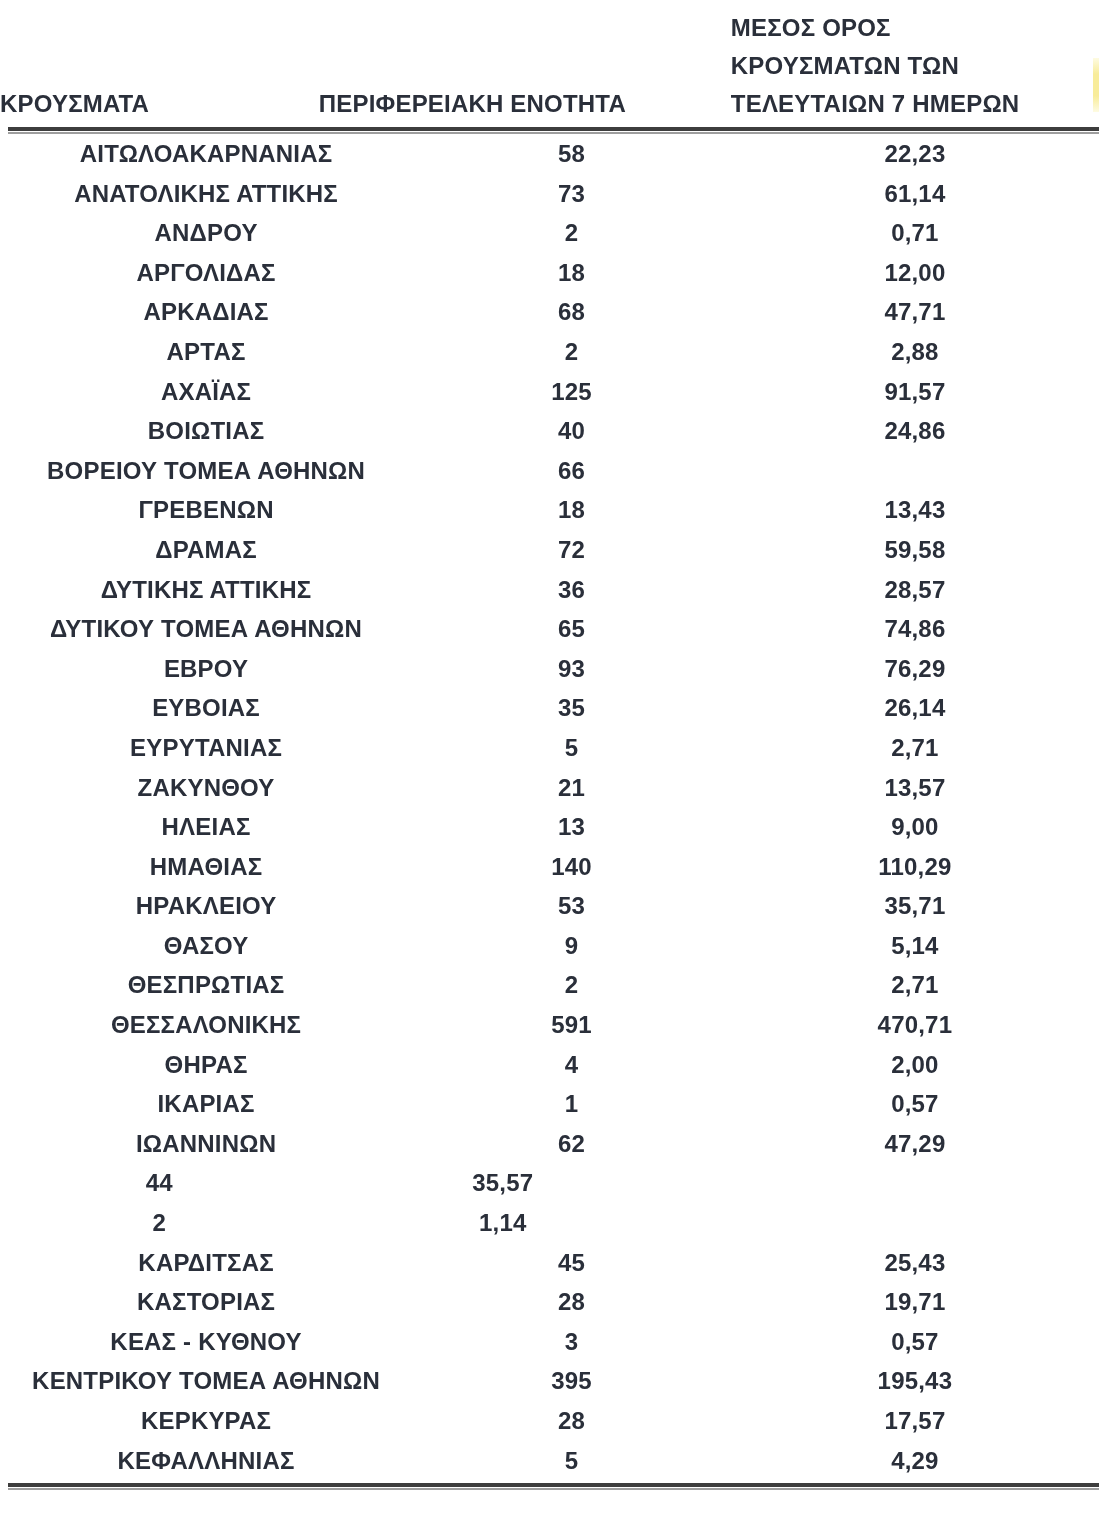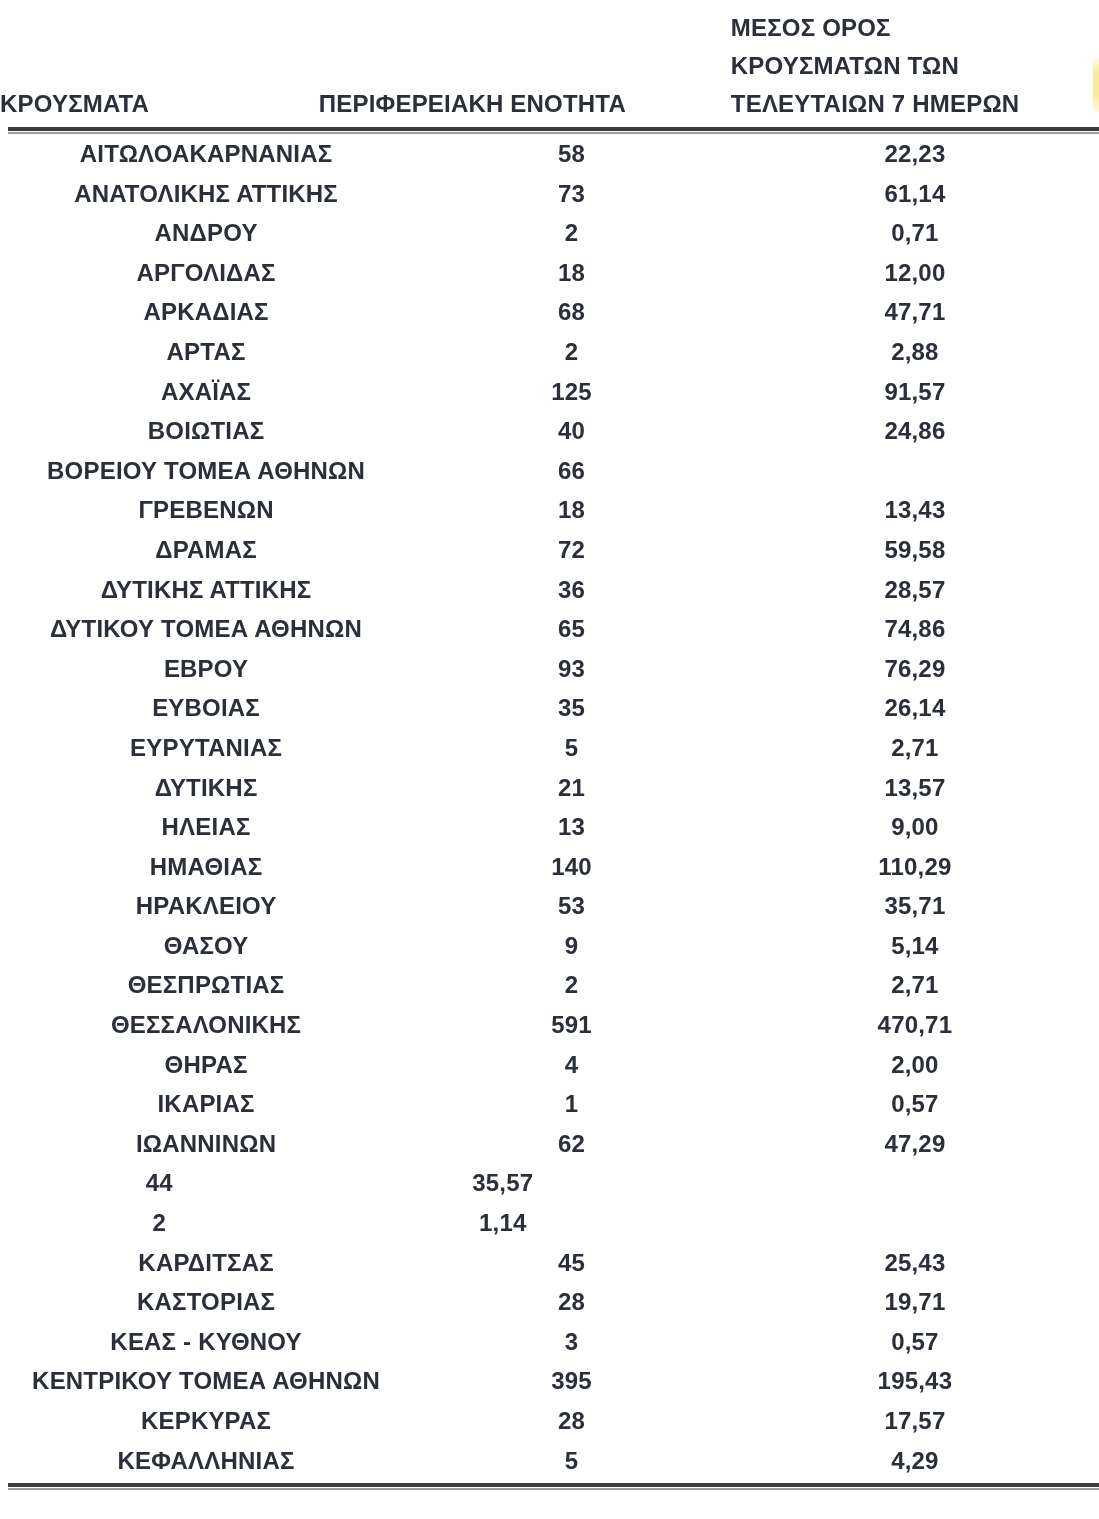--- a/index.html
+++ b/index.html
@@ -173,21 +173,21 @@
           <div class="td col-region">ΕΥΒΟΙΑΣ</div>
           <div class="td col-cases">35</div>
           <div class="td col-avg">26,14</div>
         </div>
         <div class="tr">
           <div class="td col-region">ΕΥΡΥΤΑΝΙΑΣ</div>
           <div class="td col-cases">5</div>
           <div class="td col-avg">2,71</div>
         </div>
         <div class="tr">
-          <div class="td col-region">ΔΥΤΙΚΗΣ</div>
+          <div class="td col-region">ΖΑΚΥΝΘΟΥ</div>
           <div class="td col-cases">21</div>
           <div class="td col-avg">13,57</div>
         </div>
         <div class="tr">
           <div class="td col-region">ΗΛΕΙΑΣ</div>
           <div class="td col-cases">13</div>
           <div class="td col-avg">9,00</div>
         </div>
         <div class="tr">
           <div class="td col-region">ΗΜΑΘΙΑΣ</div>

